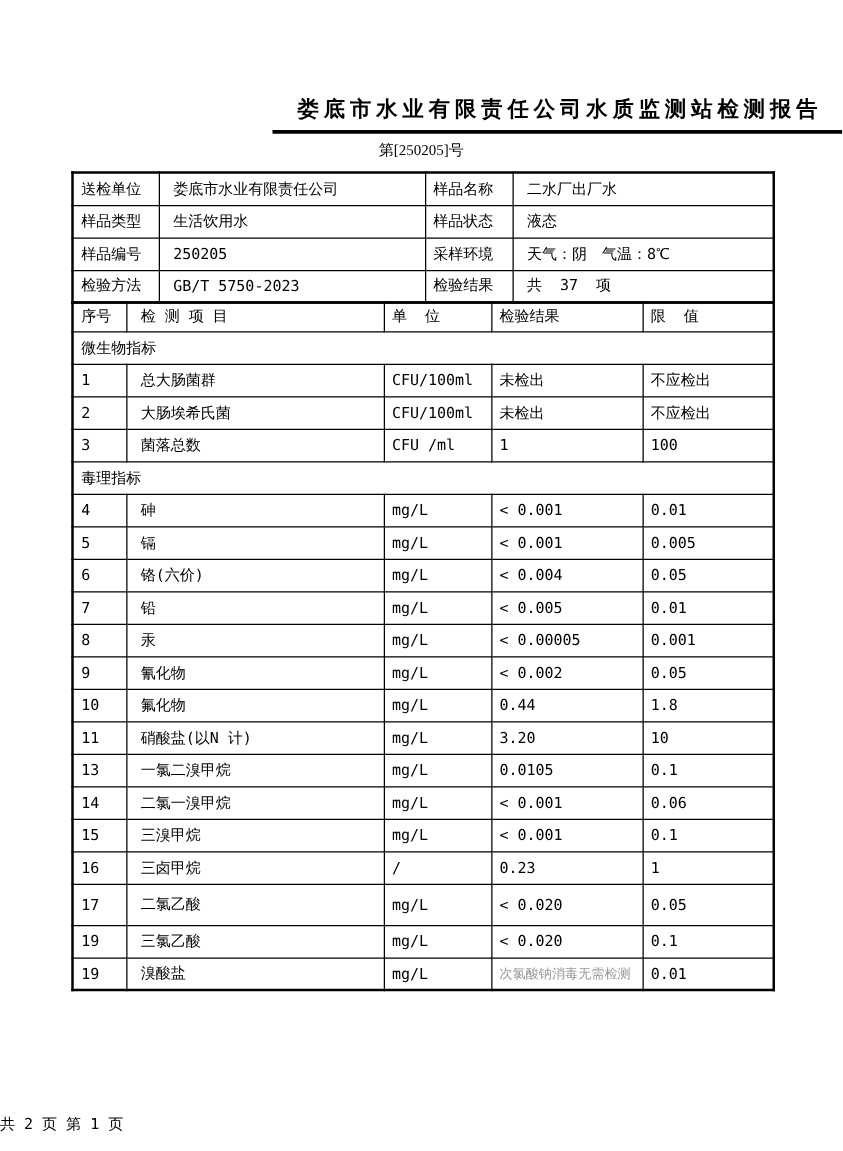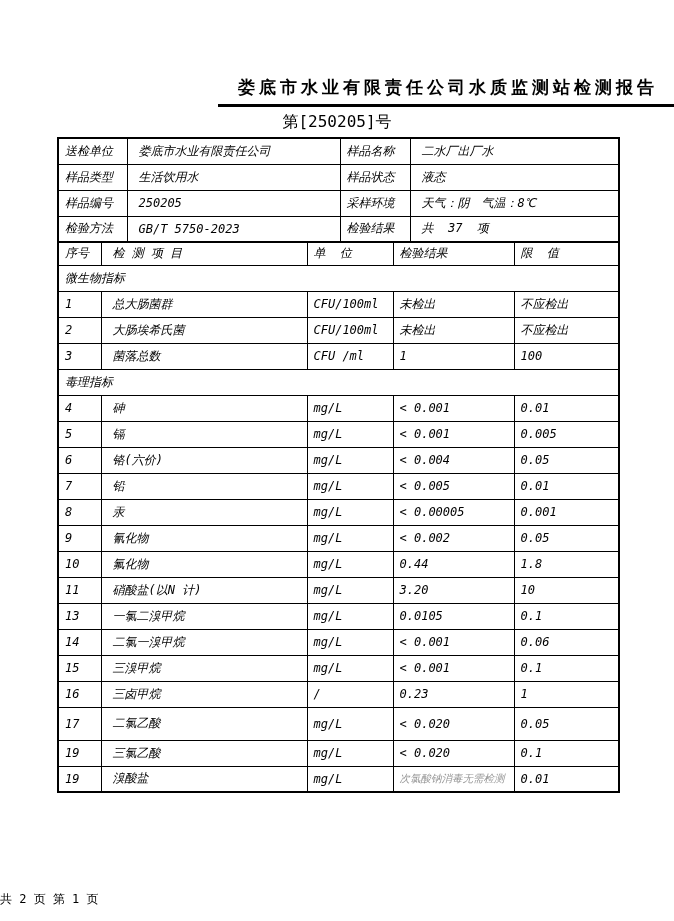--- a/index.html
+++ b/index.html
@@ -18,24 +18,24 @@
   .page-title {
     display:inline-block;
     font-size:17px; font-weight:bold;
     letter-spacing:4px;
     padding:0 16px 5px 20px;
     border-bottom:3px solid #000000;
     white-space:nowrap;
   }
   .report-no {
     position:absolute; top:112px; left:0; width:100%;
-    text-align:center; font-size:16px;
+    text-align:center; font-size:12px;font-family:Liberation Serif, serif;
   }
   .tables {
-    position:absolute; top:137px; left:57px; width:561px;font-style:italic;
+    position:absolute; top:137px; left:57px; width:561px;
   }
   table {
     border-collapse:collapse;
     table-layout:fixed;
     width:561px;
     border:2px solid #000000;
   }
   .items-table { margin-top:-2px; }
   td, th {
     border:1px solid #000000;

